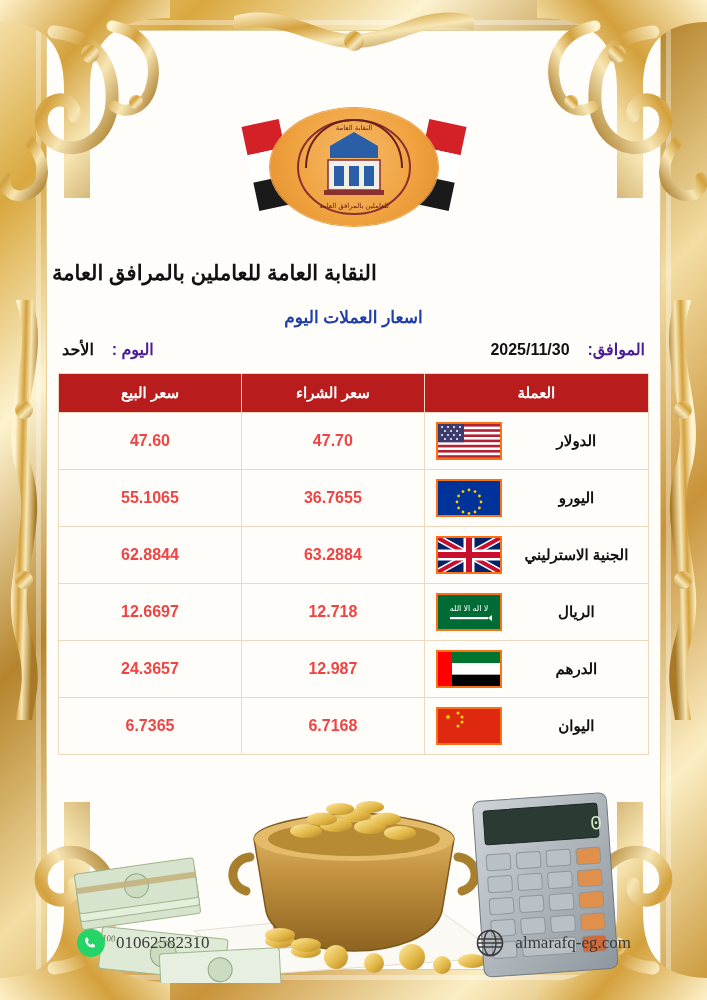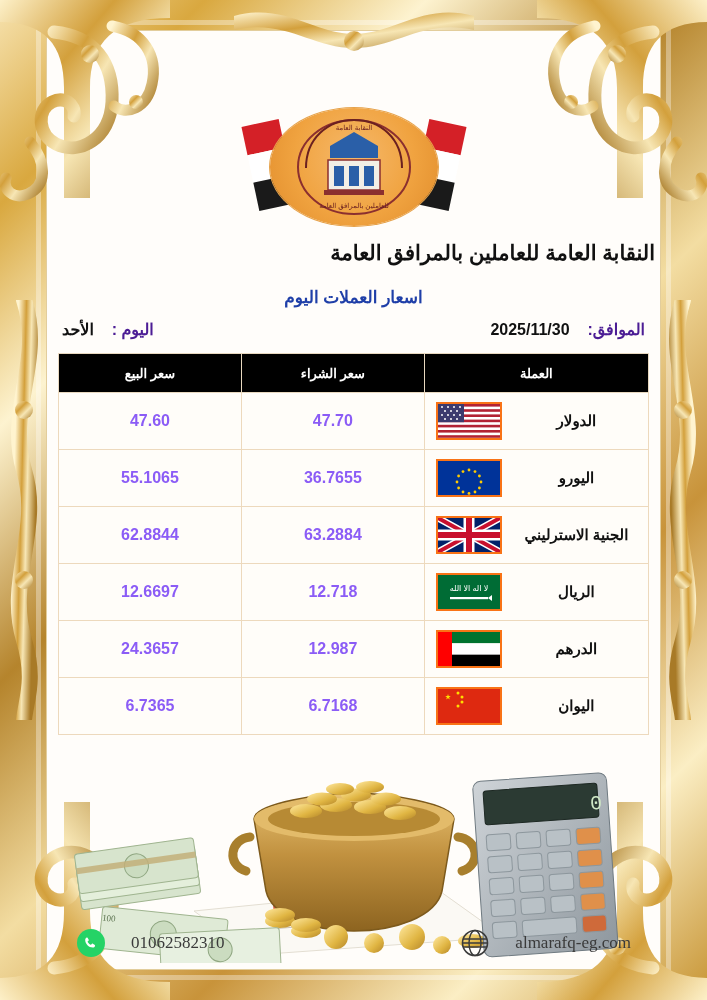--- a/index.html
+++ b/index.html
@@ -110,22 +110,22 @@
     height: 86px;
   }
   .flag-strip.l { left: 12px; transform: rotate(-12deg); }
   .flag-strip.r { right: 12px; transform: rotate(12deg); }
   .flag-strip i { display:block; height: 33.3%; }
   .flag-strip i.red { background:#d42027; }
   .flag-strip i.white { background:#ffffff; }
   .flag-strip i.black { background:#1a1a1a; }
 
   .org-title {
-    margin: 11px 0 0;
-    text-align: right;
+    margin: 31px 0 0;
+    text-align: left;
     font-size: 21px;
     font-weight: bold;
     color: #111111;
     letter-spacing: 0;
   }
 
   .subtitle {
     margin: 22px 0 5px;
     text-align: center;
     font-size: 17px;
@@ -151,23 +151,23 @@
   .meta-cell .val { color: #111111; }
 
   
   .rates-table {
     margin: 14px 6px 0;
     border-collapse: collapse;
     width: calc(100% - 12px);
     table-layout: fixed;
   }
   .rates-table th {
-    background: #000000;
+    background: #b91c1c;
     color: #ffffff;
-    font-size: 13px;
+    font-size: 15px;
     font-weight: bold;
     height: 36px;
     border: 1px solid #e8d8bf;
     text-align: center;
   }
   .rates-table td {
     border: 1px solid #edd9bd;
     height: 46px;
     text-align: center;
     vertical-align: middle;
@@ -188,21 +188,21 @@
   .cur-name {
     font-size: 15px;
     color: #111111;
     font-weight: bold;
     flex: 1;
     text-align: center;
   }
   .price {
     font-size: 16px;
     font-weight: bold;
-    color: #8b5cf6;
+    color: #ef4444;
   }
   .flag {
     width: 62px;
     height: 34px;
     border: 2px solid #f97316;
     position: relative;
     overflow: hidden;
     flex: 0 0 auto;
     text-align: right;
   }
@@ -226,21 +226,21 @@
     display: flex;
     flex-direction: row-reverse;
     align-items: center;
     justify-content: space-between;
     padding: 0 18px;
   }
   .foot-item {
     display: flex;
     flex-direction: row-reverse;
     align-items: center;
-    gap: 25px;
+    gap: 10px;
   }
   .foot-text {
     font-size: 17px;
     color: #3a3a3a;
     font-family: "Liberation Serif", serif;
     direction: ltr;
   }
   .ico {
     width: 30px; height: 30px;
     flex: 0 0 auto;

